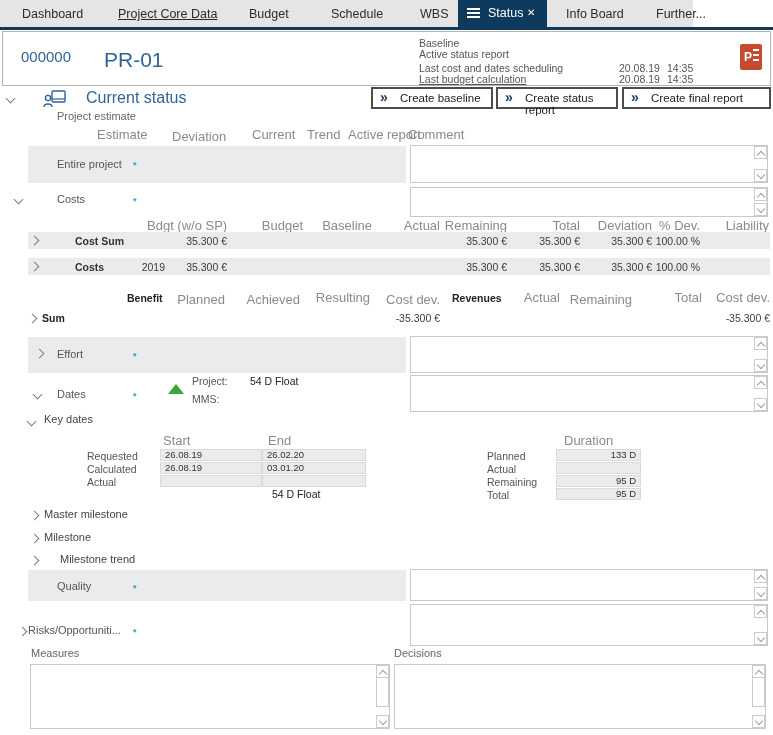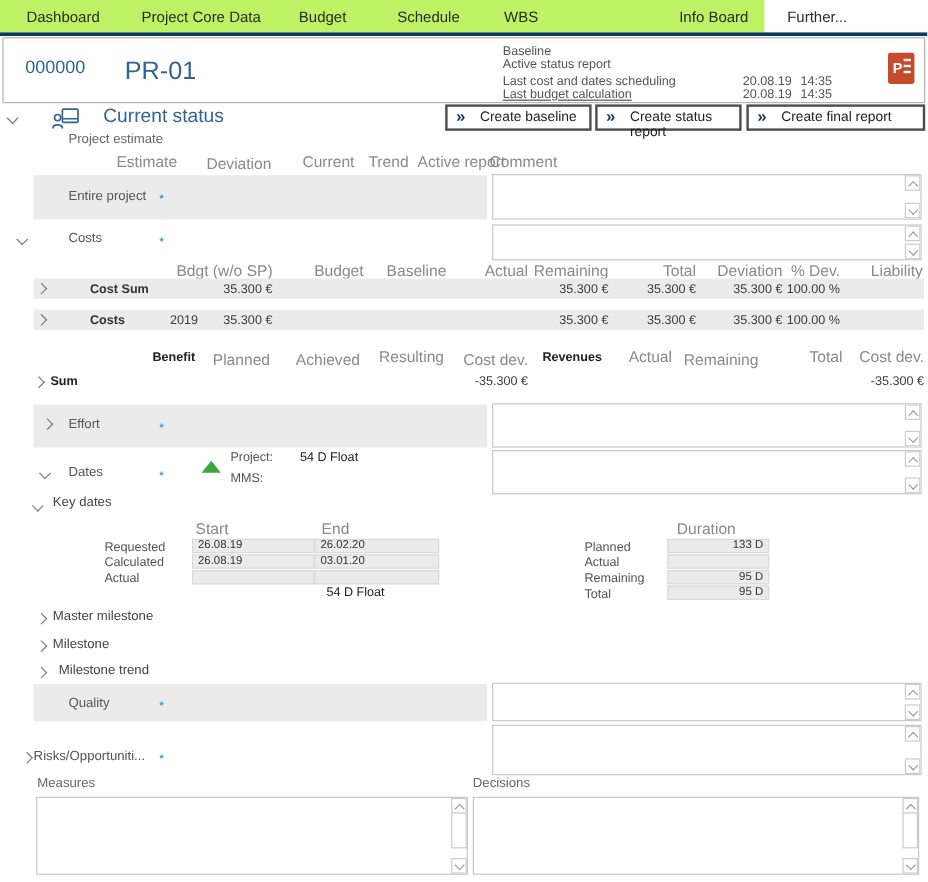--- a/index.html
+++ b/index.html
@@ -30,26 +30,35 @@
   .tab{position:absolute;top:7px;font-size:12.5px;color:#2b2b2b;cursor:pointer;}
   .mk{position:absolute;font-size:9px;color:#2e9bd6;font-weight:bold;}
   .hbar{position:absolute;left:0;width:13px;height:2px;background:#fff;}
   .tri{position:absolute;width:0;height:0;border-left:8px solid transparent;border-right:8px solid transparent;border-bottom:10px solid #3ba63b;}
 </style>
 </head>
 <body>
 
 <div id="page">
 
-  <div style="position:absolute;left:0;top:0;width:637px;height:27px;background:#bef264;">
+  <div style="position:absolute;left:0;top:0;width:693px;height:27px;background:#e5e5e5;">
     <span class="tab" style="left:22px;">Dashboard</span>
-    <span class="tab" style="left:118px;">Project Core Data</span>
+    <span class="tab" style="left:118px;text-decoration:underline;">Project Core Data</span>
     <span class="tab" style="left:249px;">Budget</span>
     <span class="tab" style="left:331px;">Schedule</span>
     <span class="tab" style="left:420px;">WBS</span>
+    <div style="position:absolute;left:458px;top:0;width:89px;height:27px;background:#0e3a5e;cursor:pointer;">
+      <span style="position:absolute;left:9px;top:8px;width:13px;height:10px;">
+        <i class="hbar" style="top:0;"></i>
+          <i class="hbar" style="top:4px;"></i>
+          <i class="hbar" style="top:8px;"></i>
+      </span>
+      <span style="position:absolute;left:30px;top:6px;font-size:12.5px;color:#fff;">Status</span>
+      <span style="position:absolute;left:69px;top:7px;font-size:10px;color:#fff;">✕</span>
+    </div>
     <span class="tab" style="left:566px;">Info Board</span>
     <span class="tab" style="left:656px;">Further...</span>
   </div>
   <div style="position:absolute;left:0;top:27px;width:773px;height:3px;background:#0e3a5e;"></div>
 
   <div style="position:absolute;left:2px;top:31px;width:769px;height:55px;border:1px solid #b3b3b3;box-sizing:border-box;background:#fff;">
     <span class="t" style="left:18px;top:16px;font-size:15px;color:#2f6496;text-align:right;">000000</span>
     <span class="t" style="left:101px;top:16px;font-size:21px;color:#2f6496;">PR-01</span>
     <span class="t f10d" style="left:416px;top:5px;color:#555;">Baseline</span>
     <span class="t f10d" style="left:416px;top:16px;color:#555;">Active status report</span>
@@ -204,21 +213,21 @@
   <div class="fld r" style="left:556px;top:449px;width:85px;">133 D</div>
   <div class="fld r" style="left:556px;top:462px;width:85px;"></div>
   <div class="fld r" style="left:556px;top:475px;width:85px;">95 D</div>
   <div class="fld r" style="left:556px;top:488px;width:85px;">95 D</div>
 
   <span class="chevr" style="left:31px;top:512px;"></span>
   <span class="t f11" style="left:44px;top:508px;color:#444;">Master milestone</span>
   <span class="chevr" style="left:31px;top:535px;"></span>
   <span class="t f11" style="left:44px;top:531px;color:#444;">Milestone</span>
   <span class="chevr" style="left:31px;top:557px;"></span>
-  <span class="t f11" style="left:49px;top:553px;color:#444;">Milestone trend</span>
+  <span class="t f11" style="left:60px;top:553px;color:#444;">Milestone trend</span>
 
   <div class="band" style="left:28px;top:570px;width:378px;height:31px;"></div>
   <span class="t f11" style="left:57px;top:580px;">Quality</span>
   <span class="mk" style="left:133px;top:583px;">*</span>
   <div class="txa" style="left:410px;top:569px;width:358px;height:32px;">
     <span class="sb up"></span>
     <span class="sb down"></span>
   </div>
 
   <span class="chevr" style="left:19px;top:628px;"></span>

